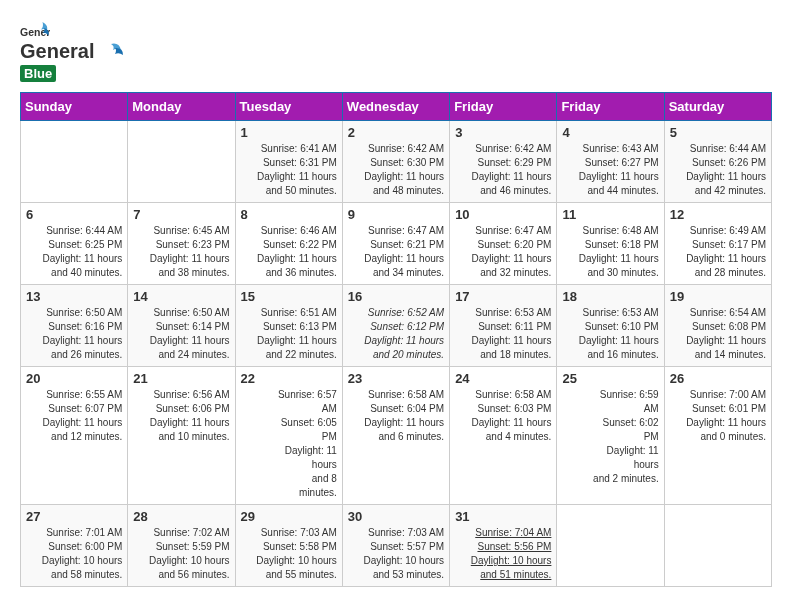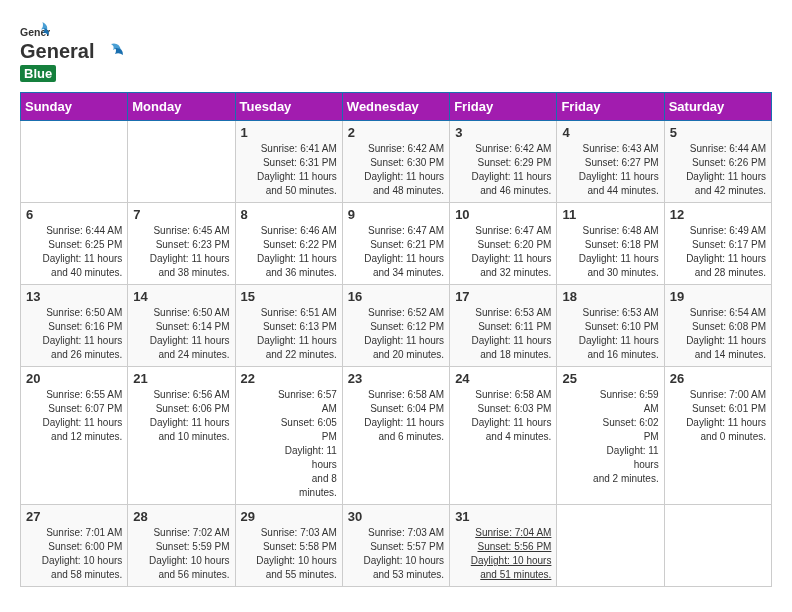--- a/index.html
+++ b/index.html
@@ -242,21 +242,21 @@
         </td>
         <td>
           <span class="day-num">15</span>
           <div class="cell-content" style="white-space: pre-line;">Sunrise: 6:51 AM
 Sunset: 6:13 PM
 Daylight: 11 hours
 and 22 minutes.</div>
         </td>
         <td>
           <span class="day-num">16</span>
-          <div class="cell-content" style="white-space: pre-line;">Sunrise: 6:52 AM
+          <div class="cell-content" style="white-space: pre-line; font-style: italic;">Sunrise: 6:52 AM
 Sunset: 6:12 PM
 Daylight: 11 hours
 and 20 minutes.</div>
         </td>
         <td>
           <span class="day-num">17</span>
           <div class="cell-content" style="white-space: pre-line;">Sunrise: 6:53 AM
 Sunset: 6:11 PM
 Daylight: 11 hours
 and 18 minutes.</div>

